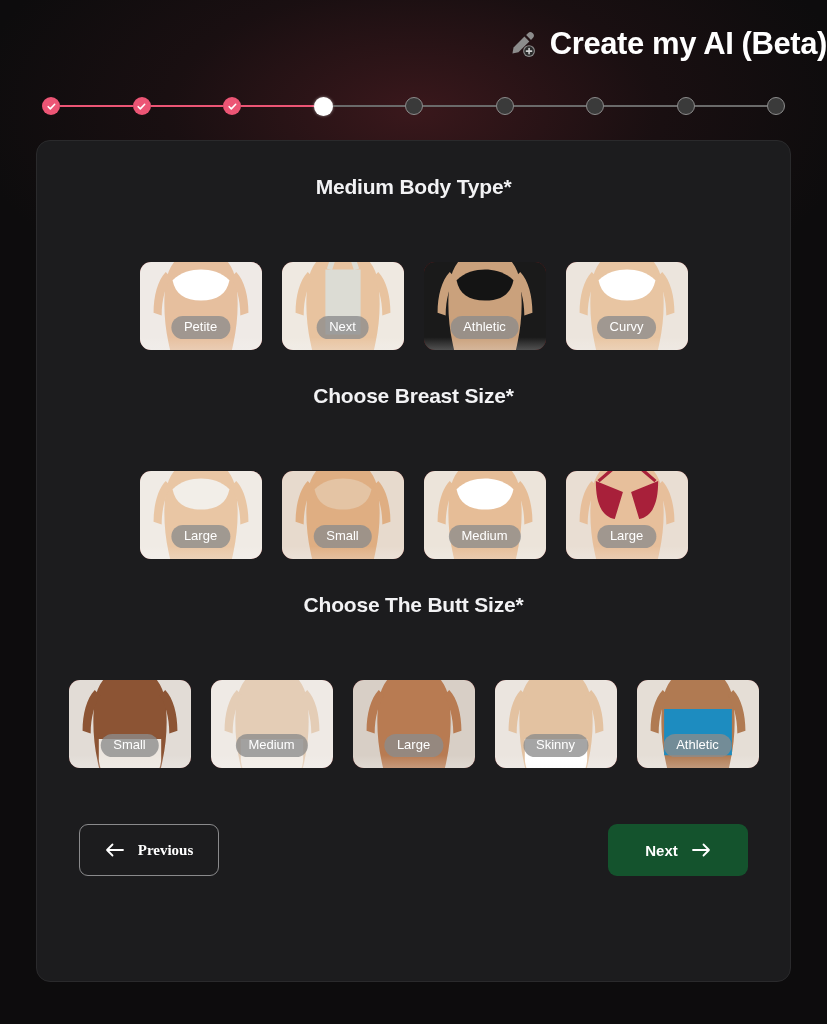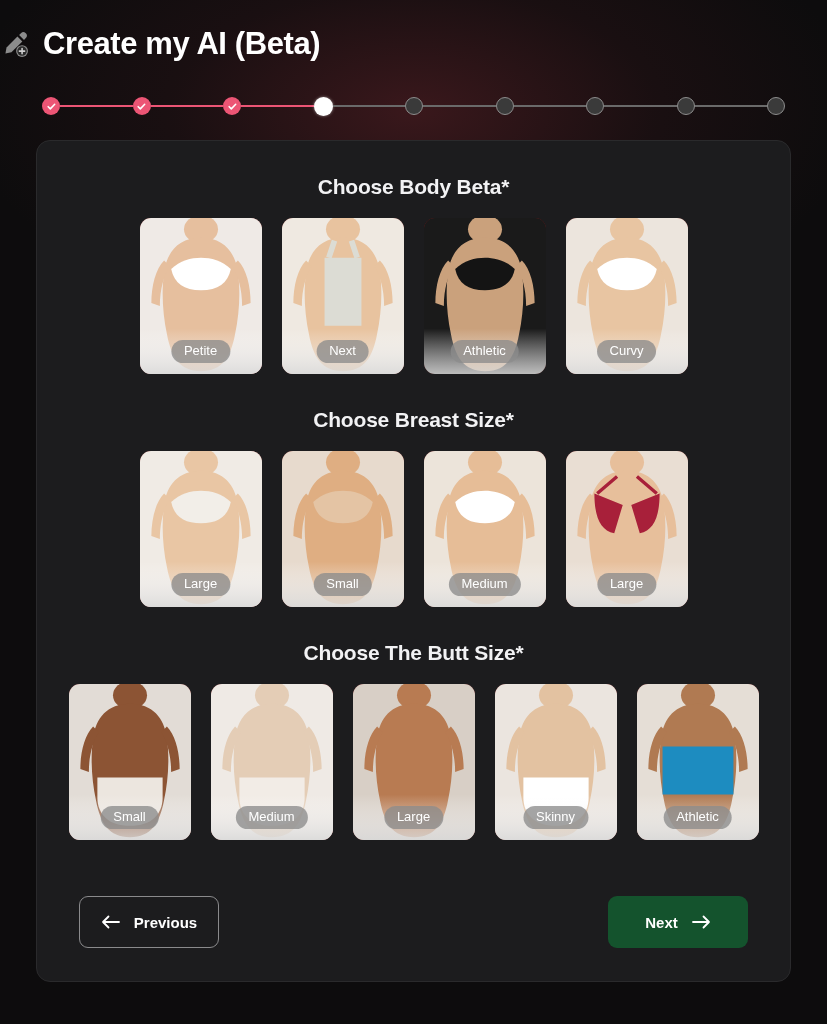--- a/index.html
+++ b/index.html
@@ -26,21 +26,21 @@
   }
   .page {
     position: relative;
     z-index: 2;
   }
 
   
   .header {
     display: flex;
     align-items: center;
-    justify-content: flex-start;
+    justify-content: flex-end;
     gap: 13px;
     padding-top: 20px;
     height: 48px;
   }
   .pencil-icon {
     width: 30px;
     height: 30px;
     display: block;
     flex: none;
   }
@@ -110,27 +110,28 @@
     margin-bottom: 19px;
   }
   .card-row {
     display: flex;
     justify-content: center;
     gap: 20px;
     margin-bottom: 34px;
   }
   .opt-card {
     width: 122px;
-    height: 156px;
+    height: 88px;
     border-radius: 11px;
     overflow: hidden;
     position: relative;
     flex: none;
     cursor: pointer;
     background: #7f1d1d;
+    margin-top: 44px;
   }
   .opt-img {
     position: absolute;
     inset: 0;
     width: 100%;
     height: 100%;
   }
   .opt-label {
     position: absolute;
     left: 50%;
@@ -163,20 +164,21 @@
     font-weight: bold;
     cursor: pointer;
     box-sizing: border-box;
   }
   .btn-prev {
     width: 140px;
     height: 52px;
     background: #1c1c1e;
     border: 1px solid #8a8a8c;
     color: #ffffff;
+    font-family: Liberation Serif, serif;
   }
   .btn-next {
     width: 140px;
     height: 52px;
     background: #14532d;
     border: none;
     color: #ffffff;
   }
   .btn svg { display: block; }
 </style>
@@ -228,21 +230,21 @@
       <div class="connector empty"></div>
       <div class="node todo"></div>
       <div class="connector empty"></div>
       <div class="node todo"></div>
       <div class="connector empty"></div>
       <div class="node todo"></div>
     </div>
 
   <div class="panel">
     <div>
-        <div class="section-title">Choose Body Beta*</div>
+        <div class="section-title">Medium Body Type*</div>
         <div class="card-row">
           <div class="opt-card">
             <svg class="opt-img" viewBox="0 0 90 110" preserveAspectRatio="xMidYMid slice">
               <rect width="90" height="110" fill="#efeae6"></rect>
               <ellipse cx="45" cy="8" rx="12" ry="10" fill="#e6bf9e"></ellipse>
               <path d="M45 14c16 0 24 10 26 24 2 14 1 30-2 44-3 16-9 26-24 26s-21-10-24-26c-3-14-4-30-2-44C21 24 29 14 45 14z" fill="#e6bf9e"></path>
               <path d="M19 30c-6 6-9 18-9 30l6 2c0-12 3-22 7-28zM71 30c6 6 9 18 9 30l-6 2c0-12-3-22-7-28z" fill="#e6bf9e"></path>
               <path d="M24 36c6-6 14-8 21-8s15 2 21 8c-2 10-9 15-21 15s-19-5-21-15z" fill="#ffffff"></path>
               <rect y="78" width="90" height="32" fill="url(#fadeG)"></rect>
               <defs>

